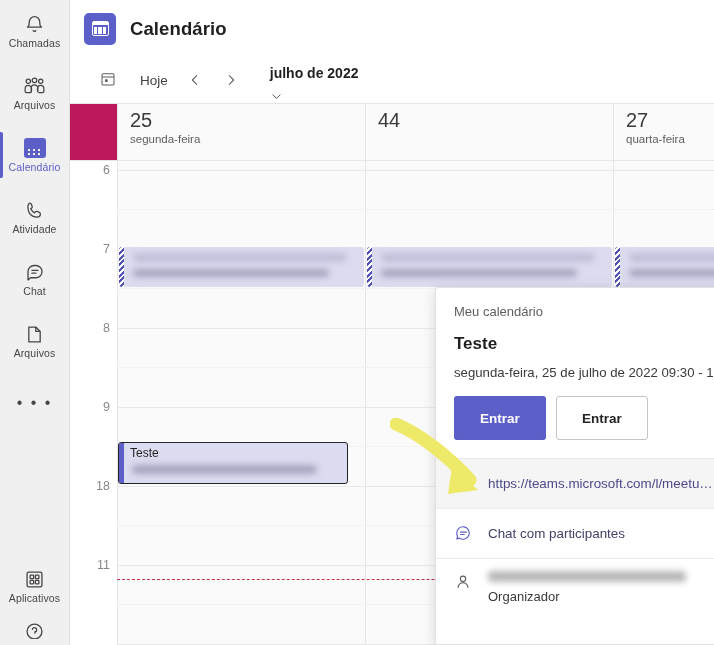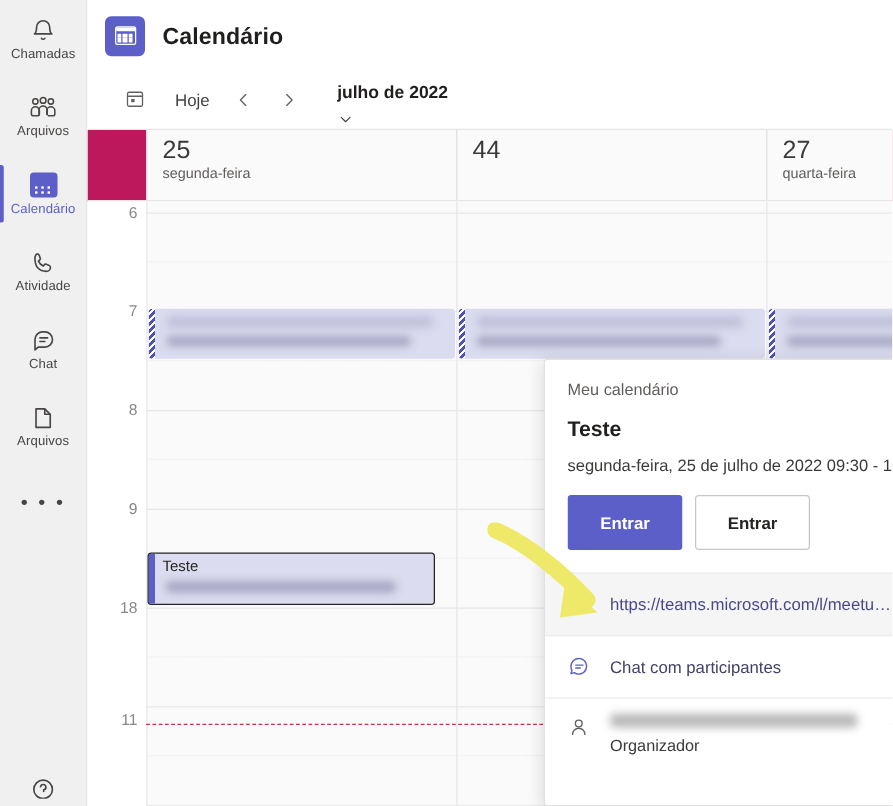--- a/index.html
+++ b/index.html
@@ -252,20 +252,32 @@
       </span>
       <span class="rail-label">Arquivos</span>
     </div>
 
     <div class="rail-item">
       <span class="ico dots">• • •</span>
     </div>
 
     <div class="rail-spacer"></div>
 
+    <div class="rail-item">
+      <span class="ico">
+        <svg width="21" height="21" viewBox="0 0 24 24" fill="none" stroke="#484644" stroke-width="1.5" stroke-linejoin="round">
+          <rect x="3.5" y="3.5" width="17" height="17" rx="2"></rect>
+          <rect x="7" y="7" width="4" height="4" rx=".7"></rect>
+            <rect x="13" y="7" width="4" height="4" rx=".7"></rect>
+          <rect x="7" y="13" width="4" height="4" rx=".7"></rect>
+            <rect x="13" y="13" width="4" height="4" rx=".7"></rect>
+        </svg>
+      </span>
+      <span class="rail-label">Aplicativos</span>
+    </div>
 
     <div class="rail-item" style="height:28px;">
       <span class="ico" style="height:16px;overflow:hidden;">
         <svg width="21" height="21" viewBox="0 0 24 24" fill="none" stroke="#484644" stroke-width="1.5" stroke-linecap="round">
           <circle cx="12" cy="12" r="8.5"></circle>
             <path d="M9.6 9.6a2.5 2.5 0 1 1 2.9 2.9v1.4"></path>
         </svg>
       </span>
     </div>
   </div>
@@ -360,21 +372,21 @@
         <div class="hline-dotted" style="top:364px;"></div>
         <div class="hline-solid" style="top:404px;"></div>
         <div class="hline-dotted" style="top:443px;"></div>
         <div class="hline-solid" style="top:483px;"></div>
 
         <div class="hour-label" style="top:9px;">6</div>
         <div class="hour-label" style="top:88px;">7</div>
         <div class="hour-label" style="top:167px;">8</div>
         <div class="hour-label" style="top:246px;">9</div>
         <div class="hour-label" style="top:325px;">18</div>
-        <div class="hour-label" style="top:415px;">11</div>
+        <div class="hour-label" style="top:404px;">11</div>
 
         <div class="event tentative" style="left:49px;top:86px;width:245px;height:40px;">
           <span class="accent"></span>
           <span class="blur-line" style="left:14px;top:6px;width:214px;height:9px;"></span>
           <span class="blur-line dark" style="left:14px;top:22px;width:196px;height:8px;"></span>
         </div>
         <div class="event tentative" style="left:297px;top:86px;width:245px;height:40px;">
           <span class="accent"></span>
           <span class="blur-line" style="left:14px;top:6px;width:214px;height:9px;"></span>
           <span class="blur-line dark" style="left:14px;top:22px;width:196px;height:8px;"></span>

